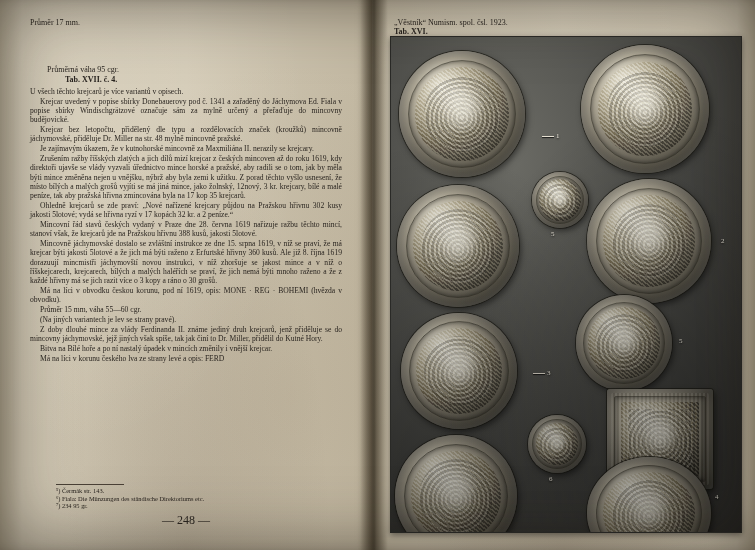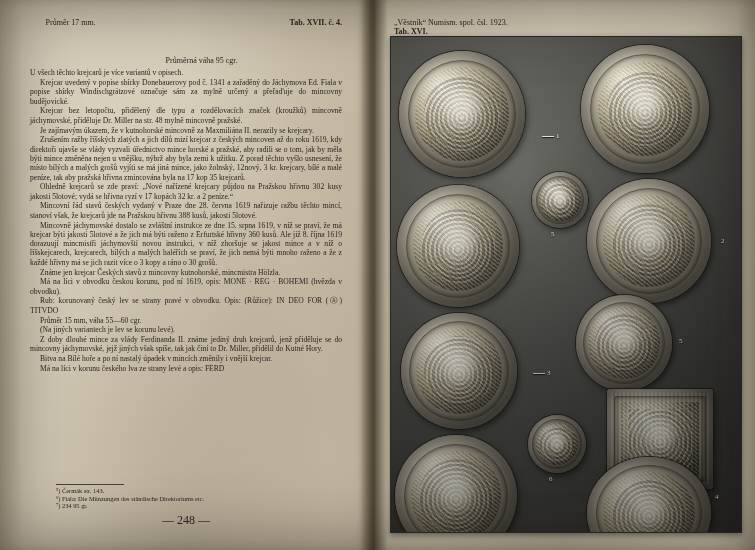--- a/index.html
+++ b/index.html
@@ -66,23 +66,24 @@
     left: 30px; top: 18px;
     width: 312px;
     color: #2a2520;
     font-size: 7.6px;
     line-height: 9.3px;
     text-align: justify;
     z-index: 2;
   }
   .hdr-row {
     display: flex;
-    justify-content: flex-end;
+    justify-content: space-between;
     font-size: 8px;
     margin-bottom: 3px;
+    flex-direction: column;
   }
   .hdr-row .h1 { width: 33%; }
   .hdr-row .h2 { width: 34%; text-align: center; margin-top: 38px; }
   .hdr-row .h3 { width: 28%; text-align: right; font-weight: bold; }
   .para { text-indent: 10px; margin: 0 0 0.5px 0; }
   .para.noind { text-indent: 0; }
   .notes {
     position: absolute;
     left: 56px; bottom: 40px;
     width: 250px;
@@ -246,25 +247,23 @@
         </div>
 
         <p class="para noind">U všech těchto krejcarů je více variantů v opisech.</p>
         <p class="para">Krejcar uvedený v popise sbírky Donebauerovy pod č. 1341 a zařaděný do Jáchymova Ed. Fiala v popise sbírky Windischgrätzové označuje sám za mylně určený a přeřaďuje do mincovny budějovické.</p>
         <p class="para">Krejcar bez letopočtu, přidělený dle typu a rozdělovacích značek (kroužků) mincovně jáchymovské, přiděluje Dr. Miller na str. 48 mylně mincovně pražské.</p>
         <p class="para">Je zajímavým úkazem, že v kutnohorské mincovně za Maxmiliána II. nerazily se krejcary.</p>
         <p class="para">Zrušením ražby říšských zlatých a jich dílů mizí krejcar z českých mincoven až do roku 1619, kdy direktoři ujavše se vlády vyzvali úřednictvo mince horské a pražské, aby radili se o tom, jak by měla býti mince změněna nejen u vnějšku, nýbrž aby byla zemi k užitku. Z porad těchto vyšlo usnesení, že místo bílých a malých grošů vyjíti se má jiná mince, jako žolnský, 12nový, 3 kr. krejcary, bílé a malé peníze, tak aby pražská hřivna zmincována byla na 17 kop 35 krejcarů.</p>
         <p class="para">Ohledně krejcarů se zde praví: „Nové nařízené krejcary půjdou na Pražskou hřivnu 302 kusy jakosti 5lotové; vydá se hřivna ryzí v 17 kopách 32 kr. a 2 peníze.“</p>
         <p class="para">Mincovní řád stavů českých vydaný v Praze dne 28. června 1619 nařizuje ražbu těchto mincí, stanoví však, že krejcarů jde na Pražskou hřivnu 388 kusů, jakosti 5lotové.</p>
         <p class="para">Mincovně jáchymovské dostalo se zvláštní instrukce ze dne 15. srpna 1619, v níž se praví, že má krejcar býti jakosti 5lotové a že jich má býti raženo z Erfurtské hřivny 360 kusů. Ale již 8. října 1619 dorazuují mincmistři jáchymovští novou instrukci, v níž zhoršuje se jakost mince a v níž o říšskejcarech, krejcarech, bílých a malých haléřích se praví, že jich nemá býti mnoho raženo a že z každé hřivny má se jich razit více o 3 kopy a ráno o 30 grošů.</p>
-        <p class="para">Známe jen krejcar Českých stavů z mincovny kutnohorské, mincmistra Hölzla.</p>
         <p class="para">Má na líci v obvodku českou korunu, pod ní 1619, opis: MONE · REG · BOHEMI (hvězda v obvodku).</p>
-        <p class="para">Rub: korunovaný český lev se strany pravé v obvodku. Opis: (Růžice): IN DEO FOR (Ⓐ) TITVDO</p>
         <p class="para">Průměr 15 mm, váha 55—60 cgr.</p>
-        <p class="para">(Na jiných variantech je lev se korunu levé).</p>
+        <p class="para">(Na jiných variantech je lev se strany pravé).</p>
         <p class="para">Z doby dlouhé mince za vlády Ferdinanda II. známe jediný druh krejcarů, jenž přiděluje se do mincovny jáchymovské, jejž jiných však spíše, tak jak činí to Dr. Miller, přidělil do Kutné Hory.</p>
         <p class="para">Bitva na Bílé hoře a po ní nastalý úpadek v mincích změnily i vnější krejcar.</p>
         <p class="para">Má na líci v korunu českého lva ze strany levé a opis: FERD</p>
       </div>
 
       <div class="notes">
         <div class="rule"></div>
         <div>⁵) Čermák str. 143.</div>
         <div>⁶) Fiala: Die Münzungen des ständische Direktoriums etc.</div>
         <div>⁷) 234 95 gr.</div>

